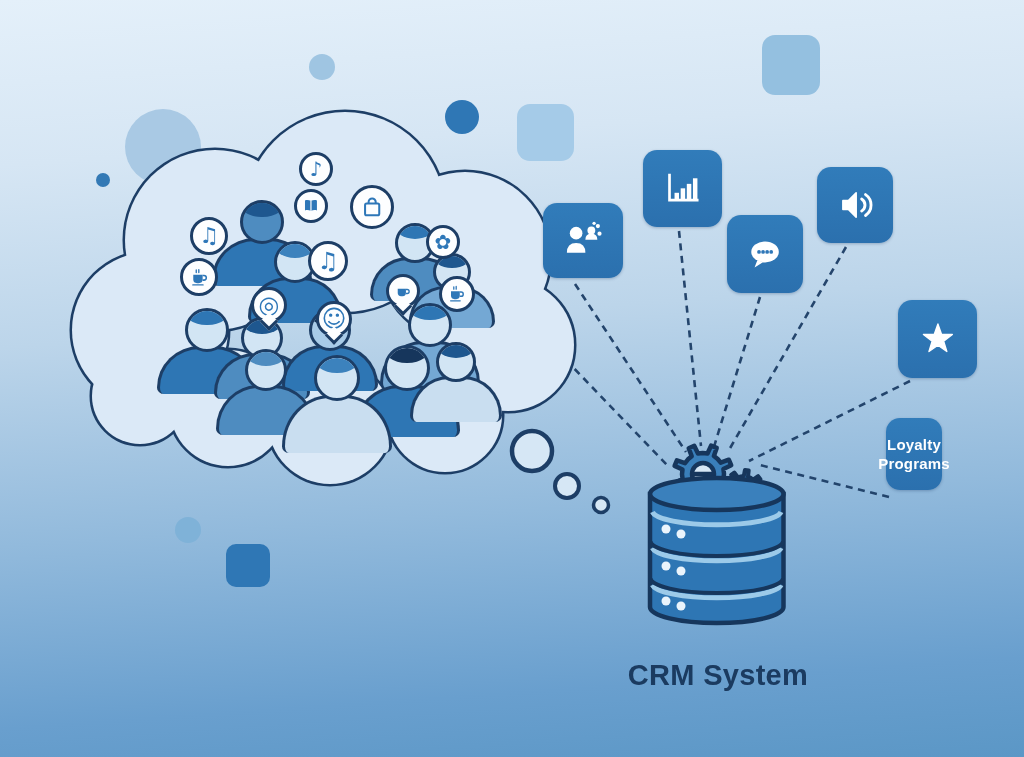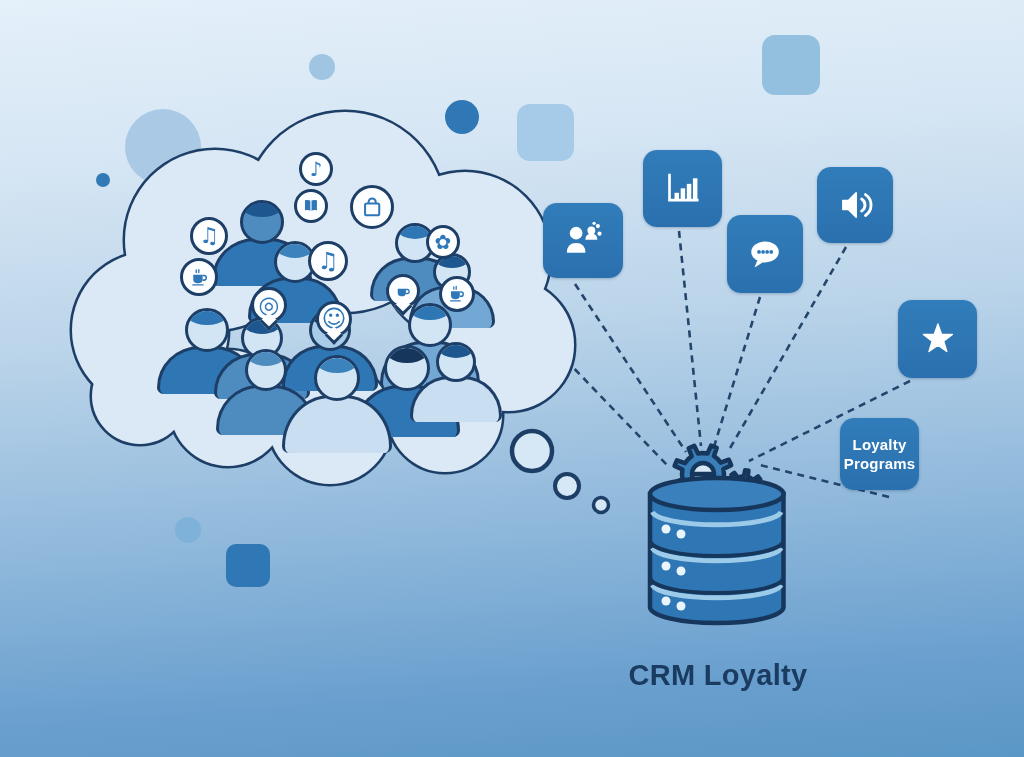--- a/index.html
+++ b/index.html
@@ -268,19 +268,19 @@
       <path d="M9 16 h5 l7 -7 v22 l-7 -7 H9 z" fill="#fff" stroke="#fff" stroke-width="1.5" stroke-linejoin="round"></path>
       <path d="M26 14.5 a6.5 6.5 0 0 1 0 11" fill="none" stroke="#fff" stroke-width="2.6" stroke-linecap="round"></path>
       <path d="M29.5 10.5 a11.5 11.5 0 0 1 0 19" fill="none" stroke="#fff" stroke-width="2.6" stroke-linecap="round"></path>
     </svg>
   </div>
   <div class="chip" style="left:898px;top:300px;width:79px;height:78px">
     <svg viewBox="0 0 40 40">
       <path d="M20 7 L23.2 16.1 L32.8 16.3 L25.1 22.2 L27.9 31.4 L20 25.9 L12.1 31.4 L14.9 22.2 L7.2 16.3 L16.8 16.1 Z" fill="#fff" stroke="#fff" stroke-width="1.2" stroke-linejoin="round"></path>
     </svg>
   </div>
-  <div class="chip textbox" style="left:840px;top:418px;width:79px;height:72px">
+  <div class="chip textbox" style="left:886px;top:418px;width:56px;height:72px">
     <span>Loyalty Programs</span>
   </div>
 
-  <div class="crm-label">CRM Loyalty</div>
+  <div class="crm-label">CRM System</div>
 
 </div>
 
 </body></html>

